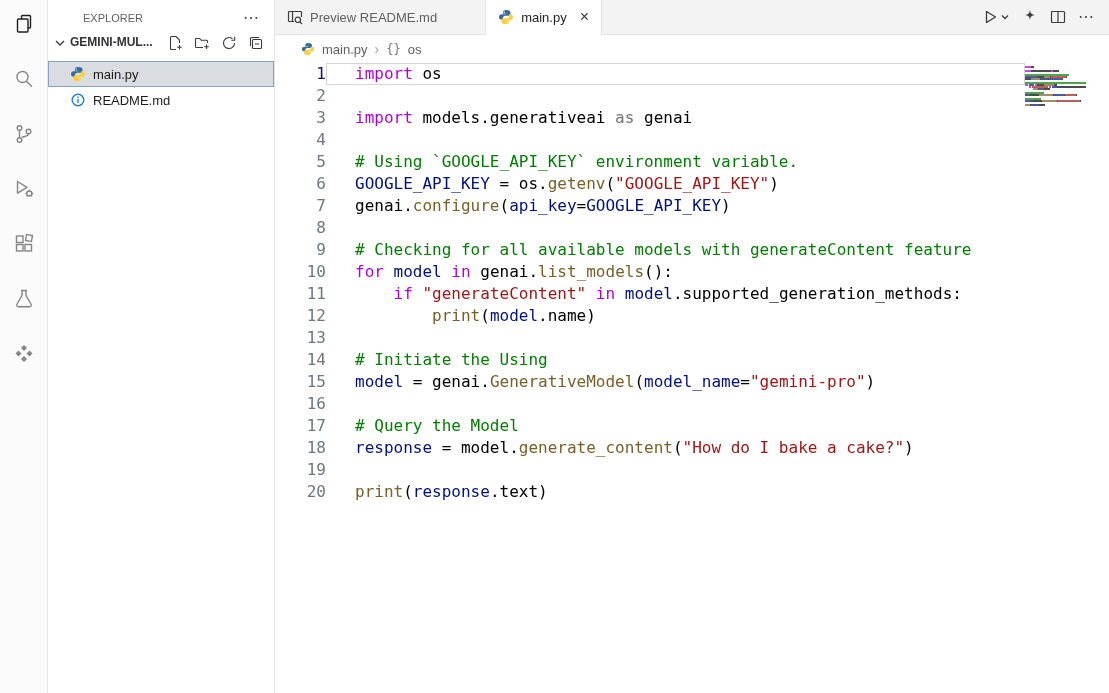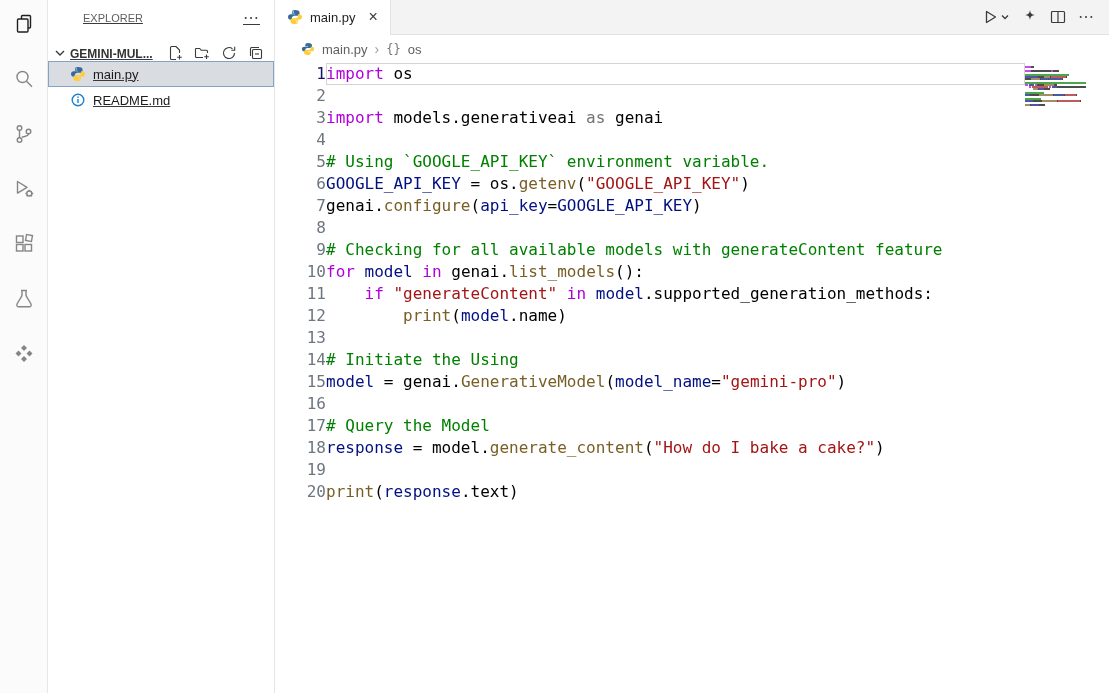--- a/index.html
+++ b/index.html
@@ -9,26 +9,26 @@
 
   .app { display:flex; width:1109px; height:693px; }
 
   
   .activitybar { width:48px; flex:none; background:#fbfbfb; border-right:1px solid #e6e6e6;
                  display:flex; flex-direction:column; align-items:center; padding-top:12px; gap:31px; }
   .ab-item { width:24px; height:24px; color:#868686; cursor:pointer; }
   .ab-item.active { color:#1f1f1f; }
 
   
-  .sidebar { width:227px; flex:none; background:#ffffff; border-right:1px solid #e6e6e6; color:#3b3b3b;text-decoration:underline; }
+  .sidebar { width:227px; flex:none; background:#ffffff; border-right:1px solid #e6e6e6; color:#3b3b3b; }
   .sidebar-title-row { height:35px; display:flex; align-items:center; padding:0 14px 0 35px; }
   .sidebar-title { font-size:11px; color:#5f5f5f; }
   .glyph { font-size:16px; color:#4a4a4a; line-height:1; letter-spacing:1px; cursor:pointer; }
   .sidebar-title-row .glyph { margin-left:auto; }
-  .section-row { height:26px; display:flex; align-items:flex-end; padding:0 10px 0 4px; cursor:pointer; }
+  .section-row { height:26px; display:flex; align-items:flex-start; padding:0 10px 0 4px; cursor:pointer; }
   .section-title { font-weight:700; font-size:12px; color:#333; margin-left:2px; white-space:nowrap; }
   .section-actions { margin-left:auto; display:flex; gap:11px; color:#424242; align-items:center; }
   .icon-btn { display:inline-flex; align-items:center; justify-content:center; cursor:pointer; color:#3b3b3b; }
   .file-row { height:26px; display:flex; align-items:center; gap:7px; padding-left:22px; cursor:pointer; color:#1c1c1c; }
   .file-row.selected { background:#d9dce1; outline:1px solid #84a3c4; outline-offset:-1px; }
   .file-label { font-size:13px; }
 
   
   .main { flex:1; display:flex; flex-direction:column; min-width:0; }
   .tabbar { height:35px; flex:none; background:#f3f3f3; border-bottom:1px solid #e3e3e3; display:flex; }
@@ -45,21 +45,21 @@
                 font-size:13px; color:#616161; background:#fff; }
   .bc-item { cursor:pointer; }
   .bc-sep { color:#9d9d9d; font-size:14px; }
   .bc-sym { color:#767676; font-family:"DejaVu Sans Mono", monospace; font-size:12px; }
 
   
   .editor { flex:1; position:relative; background:#fff; font-family:"DejaVu Sans Mono","Liberation Mono",monospace; overflow:hidden; }
   .code { position:absolute; top:0; left:0; right:84px; bottom:0; }
   .code-line { display:flex; height:22px; line-height:22px; font-size:16px; white-space:pre; }
   .ln { flex:none; width:51px; text-align:right; color:#6e7681; user-select:none; }
-  .lc { flex:1; }
+  .lc { flex:1; padding-left:29px; }
   .code-line.current .ln { color:#131364; }
   .code-line.current .lc { outline:1px solid #d4d4d4; outline-offset:-1px; }
 
   .minimap { position:absolute; top:3px; right:14px; width:70px; }
   .mm-line { height:2px; font-size:0; white-space:nowrap; overflow:hidden; }
   .mm-seg { display:inline-block; height:2px; opacity:.7; vertical-align:top; }
   .vscroll { position:absolute; top:0; right:0; width:14px; bottom:0; }
 </style>
 </head>
 <body>
@@ -180,20 +180,31 @@
               <rect x="7.3" y="4.4" width="1.4" height="1.4" fill="#1b80d4"></rect>
             </svg>
         </span>
         <span class="file-label">README.md</span>
       </div>
     </div>
   </aside>
 
   <main class="main">
     <div class="tabbar">
+      <div class="tab pad-right">
+        <span class="icon-btn">
+          <svg viewBox="0 0 16 16" width="16" height="16" fill="none" stroke="currentColor" stroke-width="1.2">
+              <path d="M14.5 8V3.5a1 1 0 0 0-1-1h-11a1 1 0 0 0-1 1v8a1 1 0 0 0 1 1H7"></path>
+              <path d="M5.5 2.5v10"></path>
+              <circle cx="10.8" cy="10.8" r="2.7"></circle>
+              <path d="M12.8 12.8L15 15"></path>
+            </svg>
+        </span>
+        <span class="tab-label">Preview README.md</span>
+      </div>
       <div class="tab active">
         <span class="icon-btn">
           <svg width="16" height="16" viewBox="0 0 16 16">
               <path fill="#366b9c" d="M8 1C6 1 4.9 1.9 4.9 3.3v1.5h3.3v.5H3.7C2.2 5.3 1 6.3 1 8s1.2 2.7 2.5 2.7h1.4V9.1c0-1.3 1.1-2.3 2.4-2.3h3.2c1.1 0 2-.9 2-2V3.3C12.5 1.9 10.6 1 8 1zM6.2 2.3a.75.75 0 1 1 0 1.5.75.75 0 0 1 0-1.5z"></path>
               <path fill="#ffcd3a" d="M8 15c2 0 3.1-.9 3.1-2.3v-1.5H7.8v-.5h4.5c1.5 0 2.7-1 2.7-2.7s-1.2-2.7-2.5-2.7h-1.4v1.6c0 1.3-1.1 2.3-2.4 2.3H5.5c-1.1 0-2 .9-2 2v1.5C3.5 14.1 5.4 15 8 15zm1.8-1.3a.75.75 0 1 1 0-1.5.75.75 0 0 1 0 1.5z"></path>
             </svg>
         </span>
         <span class="tab-label">main.py</span>
         <span class="tab-close">×</span>
       </div>

